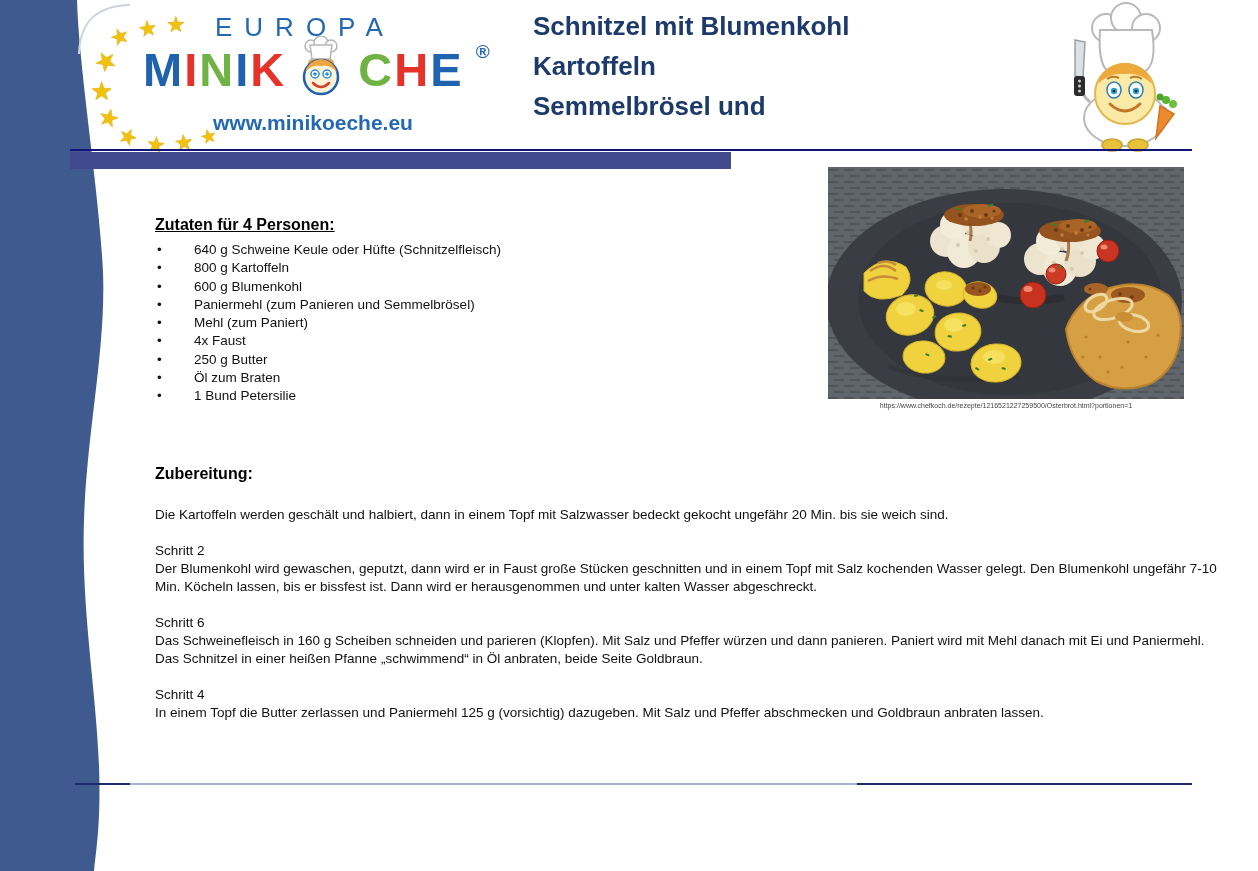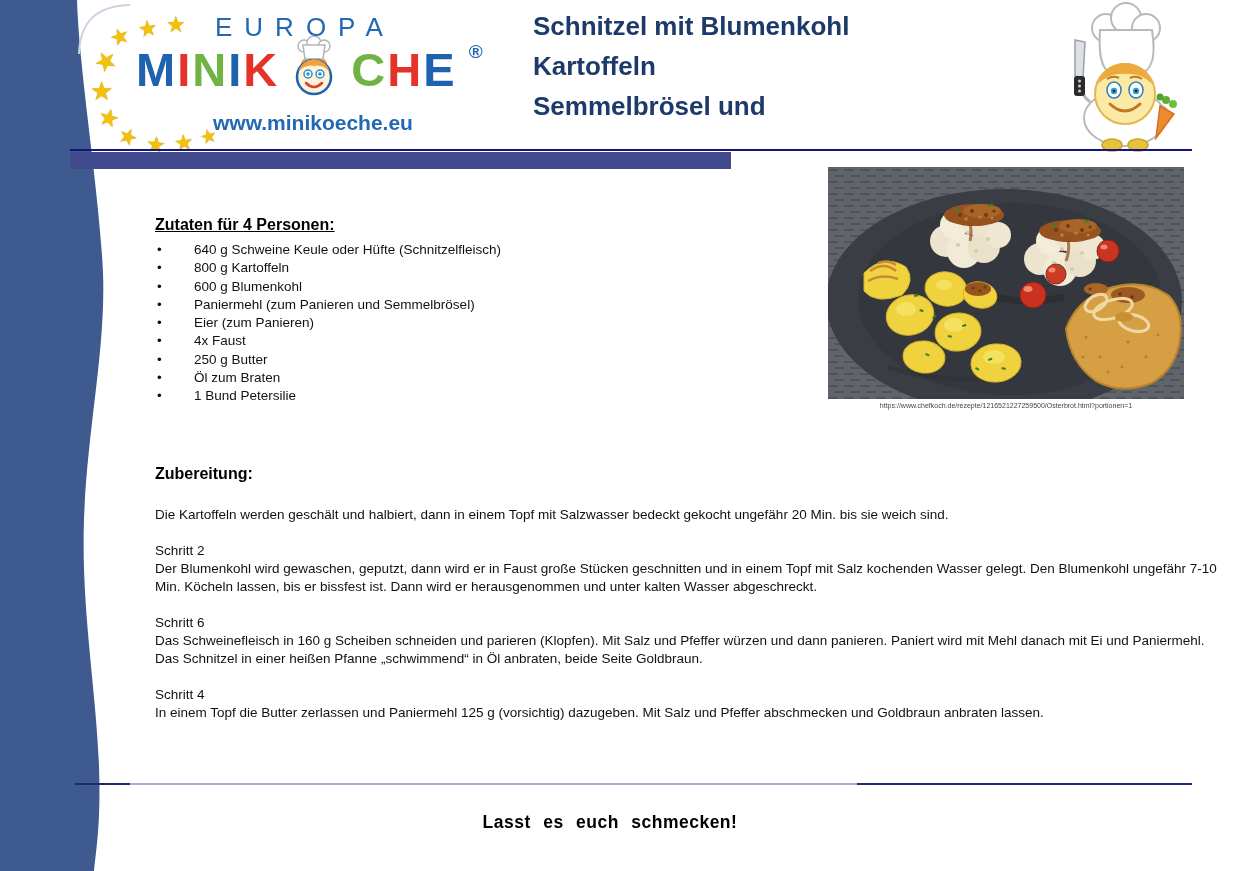--- a/index.html
+++ b/index.html
@@ -14,21 +14,21 @@
   .star:nth-of-type(2){left:46px;top:14px;transform:rotate(-8deg);}
   .star:nth-of-type(3){left:74px;top:10px;}
   .star:nth-of-type(4){left:2px;top:44px;transform:rotate(-28deg);font-size:26px;}
   .star:nth-of-type(5){left:-2px;top:74px;font-size:26px;}
   .star:nth-of-type(6){left:6px;top:102px;transform:rotate(14deg);font-size:24px;}
   .star:nth-of-type(7){left:26px;top:122px;transform:rotate(24deg);}
   .star:nth-of-type(8){left:54px;top:130px;transform:rotate(6deg);}
   .star:nth-of-type(9){left:82px;top:128px;transform:rotate(-6deg);}
   .star:nth-of-type(10){left:108px;top:123px;transform:rotate(-14deg);font-size:19px;}
   .logo-europa{position:absolute;left:123px;top:8px;font-size:26px;letter-spacing:12px;color:#2368b4;}
-  .brand{position:absolute;left:43px;top:32px;white-space:nowrap;font-size:47px;font-weight:800;line-height:1;}
+  .brand{position:absolute;left:50px;top:32px;white-space:nowrap;font-size:47px;font-weight:800;line-height:1;}
   .bletter{display:inline-block;margin:0 1px;}
   .brand-face-svg{vertical-align:-12px;margin:0 1px;}
   .brand-reg{font-size:19px;color:#2368b4;vertical-align:28px;font-weight:700;}
   .logo-web{position:absolute;left:121px;top:107px;font-size:21px;font-weight:700;color:#2368b4;}
 
   
   .title{position:absolute;left:533px;top:6px;width:560px;font-size:26px;line-height:40px;
          font-weight:bold;color:#1d3a6b;}
   .mascot{position:absolute;left:1068px;top:2px;}
   .hline-top{position:absolute;left:70px;top:149px;width:1122px;height:2px;background:#14147e;}
@@ -326,21 +326,21 @@
       <li class="ing" style="">
       <span class="bullet">•</span>
       <span class="ing-text">600 g Blumenkohl</span>
     </li>
       <li class="ing" style="">
       <span class="bullet">•</span>
       <span class="ing-text">Paniermehl (zum Panieren und Semmelbrösel)</span>
     </li>
       <li class="ing" style="">
       <span class="bullet">•</span>
-      <span class="ing-text">Eier (zum Panieren)</span>
+      <span class="ing-text">Mehl (zum Paniert)</span>
     </li>
       <li class="ing" style="">
       <span class="bullet">•</span>
       <span class="ing-text">4x Faust</span>
     </li>
       <li class="ing" style="">
       <span class="bullet">•</span>
       <span class="ing-text">250 g Butter</span>
     </li>
       <li class="ing" style="">
@@ -366,15 +366,14 @@
       <div class="step-label">Schritt 6</div>
       <div class="step-text">Das Schweinefleisch in 160 g Scheiben schneiden und parieren (Klopfen). Mit Salz und Pfeffer würzen und dann panieren. Paniert wird mit Mehl danach mit Ei und Paniermehl. Das Schnitzel in einer heißen Pfanne „schwimmend“ in Öl anbraten, beide Seite Goldbraun.</div>
     </div>
       <div class="step" style="">
       <div class="step-label">Schritt 4</div>
       <div class="step-text">In einem Topf die Butter zerlassen und Paniermehl 125 g (vorsichtig) dazugeben. Mit Salz und Pfeffer abschmecken und Goldbraun anbraten lassen.</div>
     </div>
   </div>
 
   <div class="footer-line"></div>
-  <div class="footer-msg">Lasst  es  euch  schmecken!</div>
 
 </div>
 
 </body></html>

